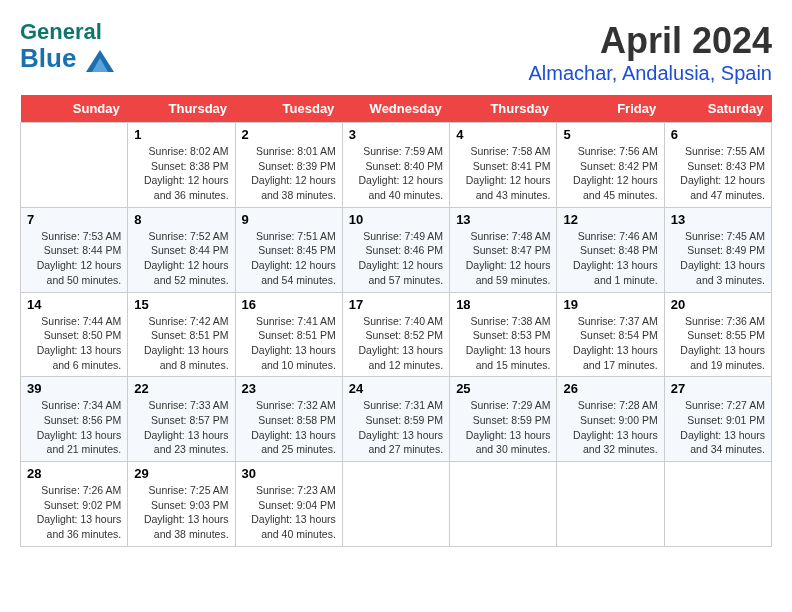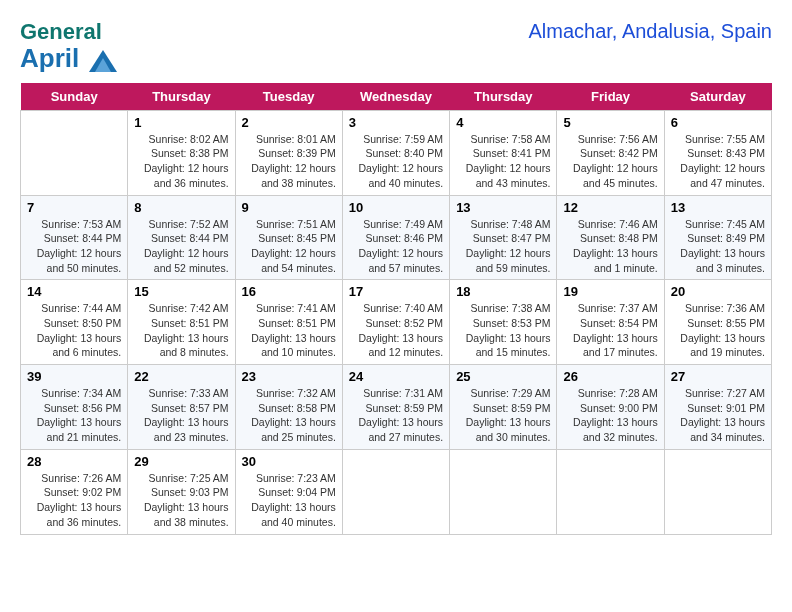--- a/index.html
+++ b/index.html
@@ -31,23 +31,23 @@
     .location {
       font-size: 20px;
       color: #1d4ed8;
     }
     table {
       width: 100%;
       border-collapse: collapse;
       font-size: 11px;
     }
     th {
-      background-color: #be185d;
+      background-color: #ef4444;
       color: white;
-      text-align: center;
+      text-align: right;
       padding: 6px 8px;
       font-size: 13px;
       font-weight: bold;
     }
     td {
       border: 1px solid #ccc;
       vertical-align: top;
       padding: 4px 6px;
       min-height: 80px;
       width: 14.28%;
@@ -75,28 +75,29 @@
     }
     th:first-child { border-radius: 0; }
   </style>
 </head>
 <body>
 
 <div class="header">
   <div class="logo">
     <div style="font-size:22px; font-weight:bold; color:#333; line-height:1.1;">
       <span style="color:#0f766e;">General</span><br>
-      <span style="color:#1a6faf; font-size:26px;">April</span>
+      <span style="color:#1a6faf; font-size:26px;">Blue</span>
       <svg style="display:inline; vertical-align:middle; margin-left:4px;" width="28" height="22" viewBox="0 0 28 22">
         <polygon points="0,22 14,0 28,22" fill="#1a6faf"></polygon>
         <polygon points="6,22 14,8 22,22" fill="#5ba3d9"></polygon>
       </svg>
     </div>
   </div>
   <div class="title-block">
+    <div class="month-year">April 2024</div>
     <div class="location">Almachar, Andalusia, Spain</div>
   </div>
 </div>
 
 <table>
   <thead>
     <tr>
     <th>Sunday</th>
         <th>Thursday</th>
         <th>Tuesday</th>

